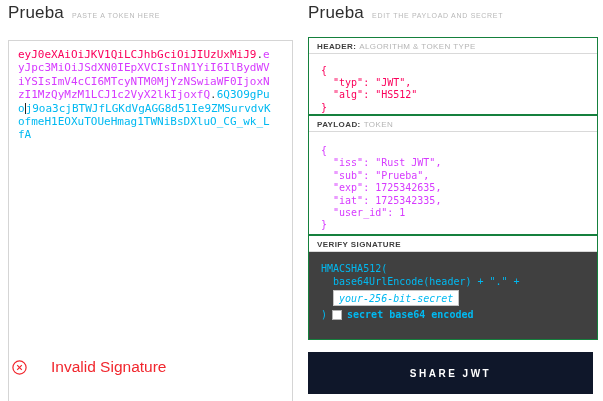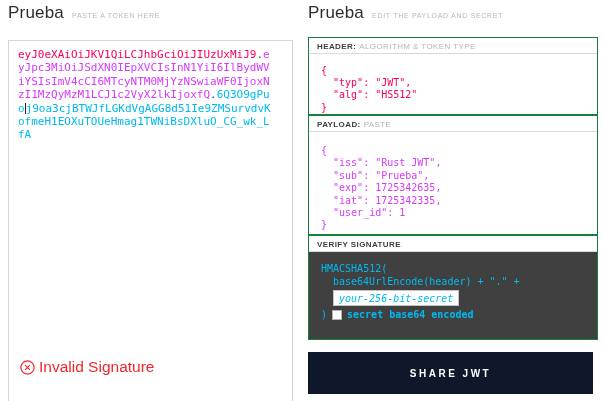--- a/index.html
+++ b/index.html
@@ -25,22 +25,22 @@
     font-size:11px;line-height:13.4px;word-break:break-all;
   }
   .tk-h{color:#fb015b;}
   .tk-p{color:#d63aff;}
   .tk-s{color:#00b9f1;}
   .tk-dot{color:#4a4a4a;}
   .caret{display:inline-block;width:0;height:11px;border-left:1px solid #222;vertical-align:-2px;}
 
   
   .status{
-    position:absolute;left:20px;top:358px;display:flex;align-items:center;
-    gap:4px;color:#f1262d;font-size:15.5px;
+    position:absolute;left:12px;top:358px;display:flex;align-items:center;
+    gap:24px;color:#f1262d;font-size:15.5px;
   }
   .status svg{display:block;}
 
   
   .section{
     position:absolute;left:308px;width:290px;box-sizing:border-box;
     border:1px solid #15803d;background:#fff;
   }
   #sec-header{top:37px;height:78px;}
   #sec-payload{top:115px;height:120px;}
@@ -110,21 +110,21 @@
     <span class="lab-b">HEADER:</span><span class="lab-l">ALGORITHM &amp; TOKEN TYPE</span>
   </div>
   <pre class="code">{
   "typ": "JWT",
   "alg": "HS512"
 }</pre>
 </div>
 
 <div class="section" id="sec-payload">
   <div class="sec-label">
-    <span class="lab-b">PAYLOAD:</span><span class="lab-l">PASTE</span>
+    <span class="lab-b">PAYLOAD:</span><span class="lab-l">TOKEN</span>
   </div>
   <pre class="code">{
   "iss": "Rust JWT",
   "sub": "Prueba",
   "exp": 1725342635,
   "iat": 1725342335,
   "user_id": 1
 }</pre>
 </div>
 

